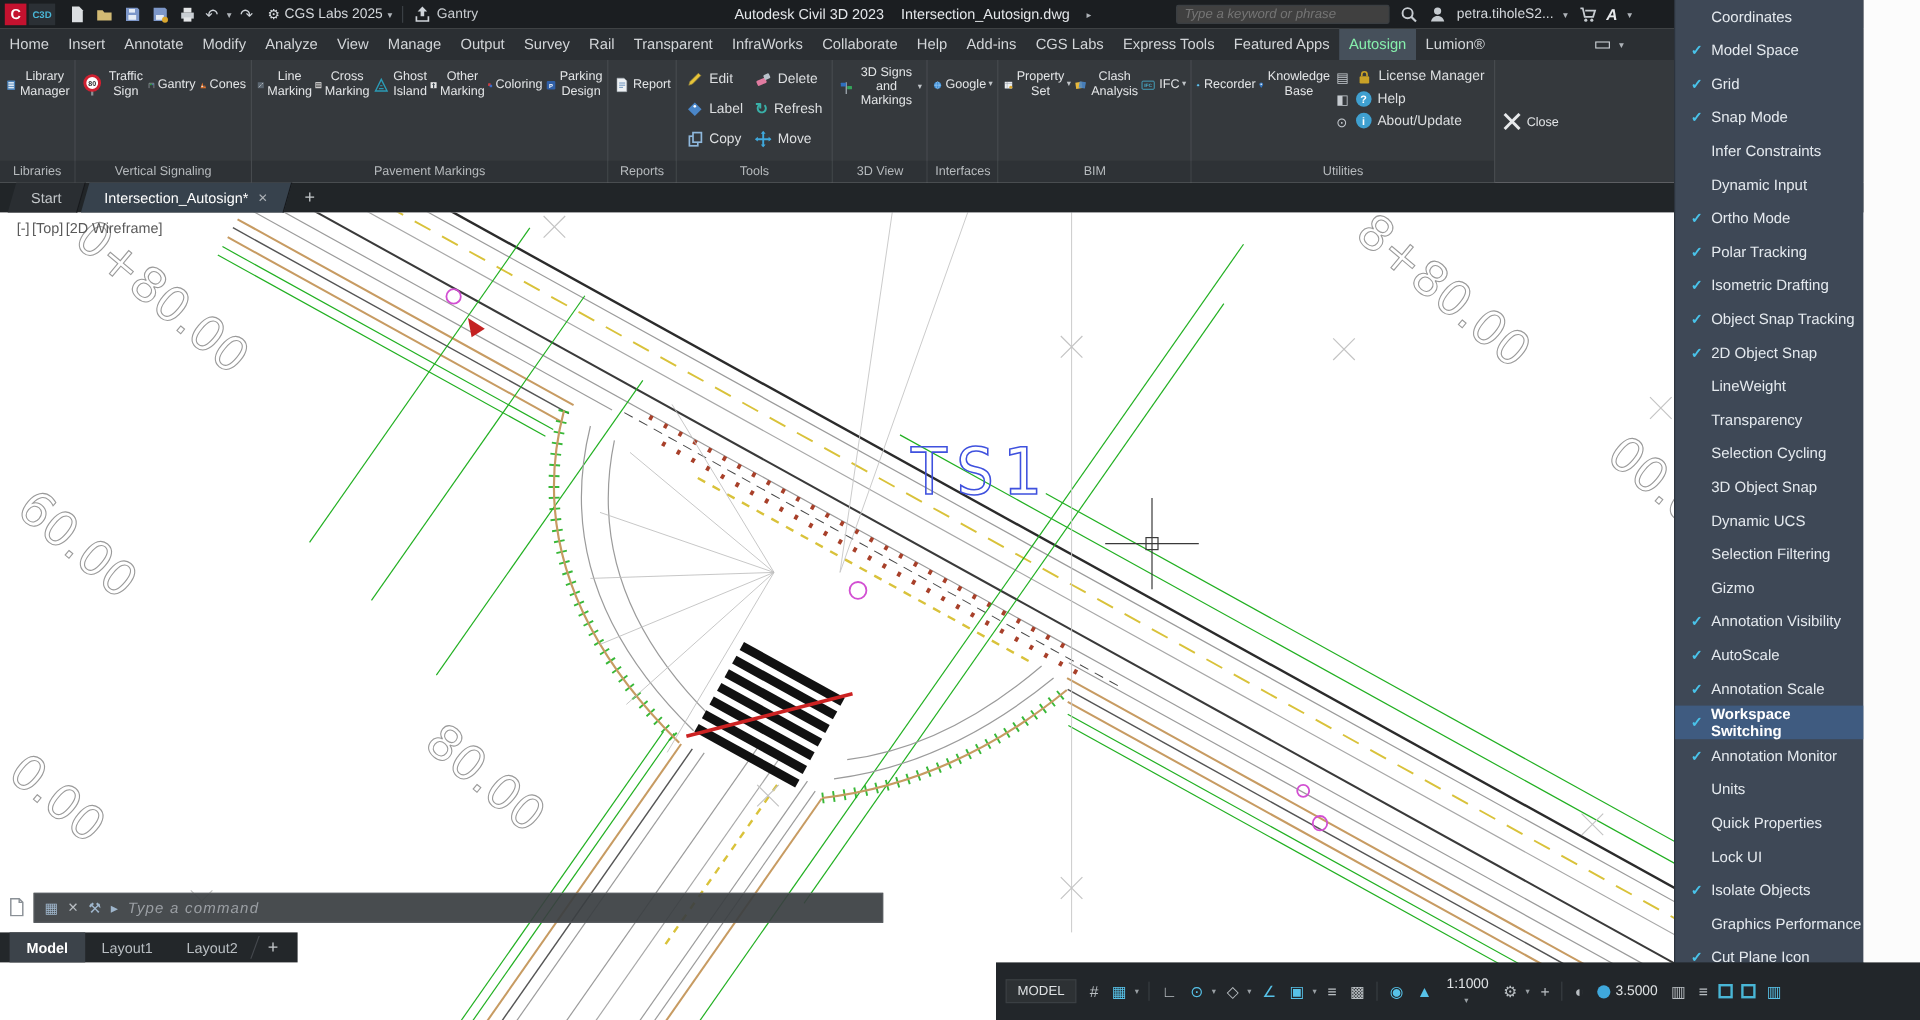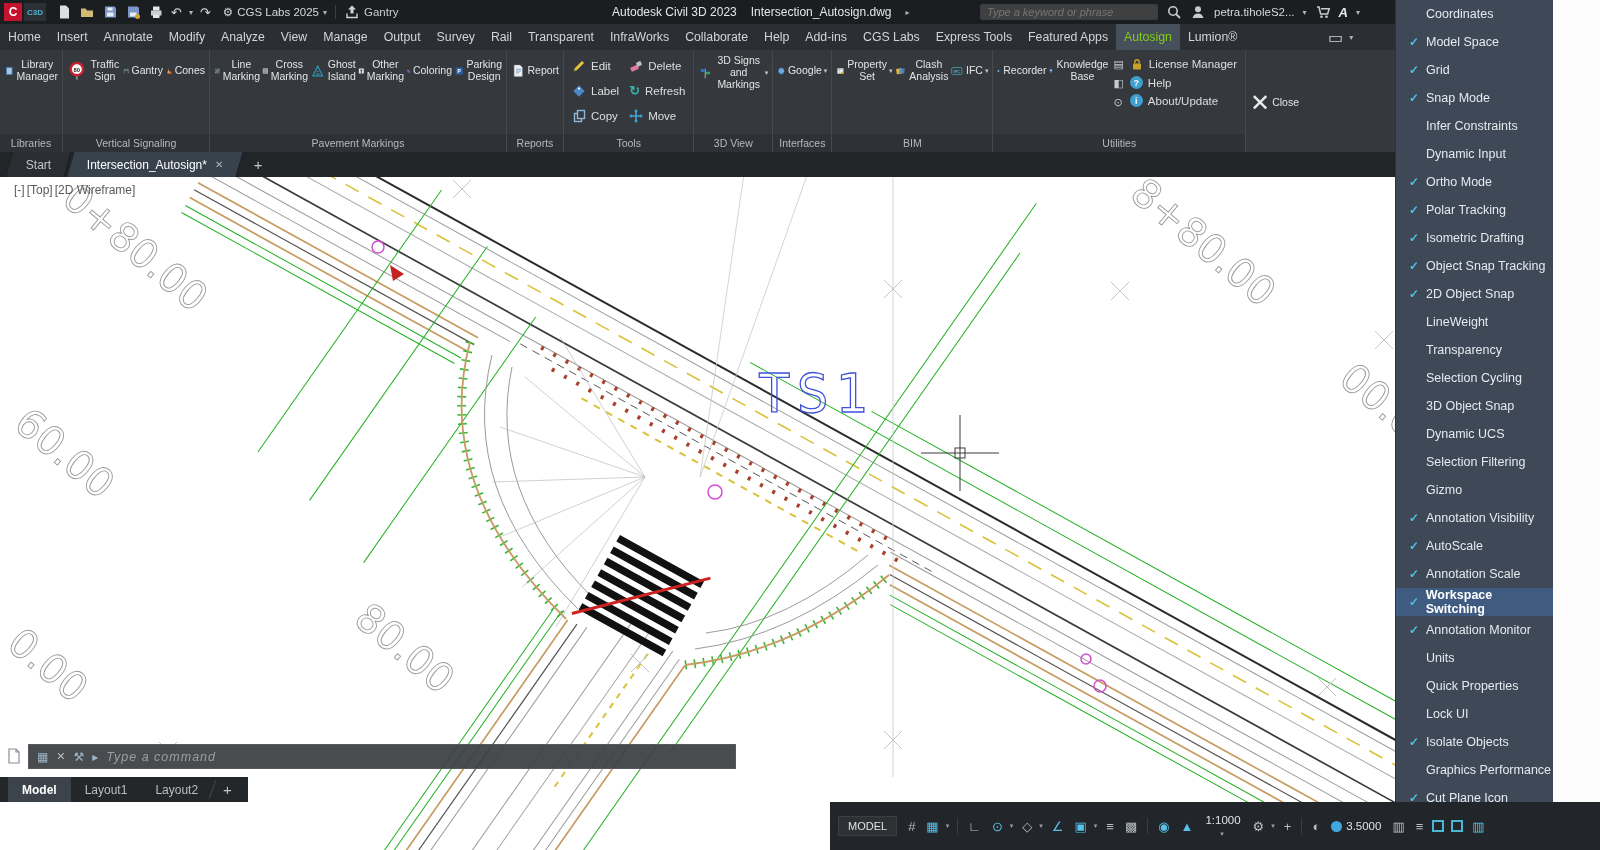--- a/index.html
+++ b/index.html
@@ -26,21 +26,21 @@
     color:#9aa0a5; font-style:italic; font-size:11px; padding:0 6px; outline:none; }
   .caret { font-size:8px; color:#aeb3b8; }
   .tb-user { color:#d4d8dc; }
   .a-logo { font-weight:bold; font-style:italic; color:#e8eaec; font-size:13px; }
 
   
   .rtabs { position:absolute; top:24px; left:0; width:100%; height:26px; background:#2b2f33; z-index:14;
     display:flex; align-items:stretch; }
   .rtabs-inner { display:flex; align-items:stretch; }
   .rtab { display:flex; align-items:center; padding:0 8px; color:#d2d5d8; font-size:12.3px; cursor:default; }
-  .rtab.active { background:#46505b; color:#84cc16; }
+  .rtab.active { background:#46505b; color:#86efac; }
   .rtab-extras { position:absolute; left:1328px; top:0; height:26px; display:flex; align-items:center; gap:6px; color:#cfd4d9; }
 
   
   .ribbon { position:absolute; top:50px; left:0; width:100%; height:102px; background:#35393d; z-index:13;
     display:flex; align-items:stretch; }
   .rpanel { display:flex; flex-direction:column; border-right:1px solid #464a4e; }
   .rpanel-body { flex:1; display:flex; align-items:flex-start; padding:2px 3px; }
   .rpanel-title { height:18px; background:#2e3236; color:#b6babd; font-size:10.5px;
     display:flex; align-items:center; justify-content:center; padding:0 6px; white-space:nowrap; }
   .bigbtn { background:none; border:none; width:56px; display:flex; flex-direction:row; align-items:center;

